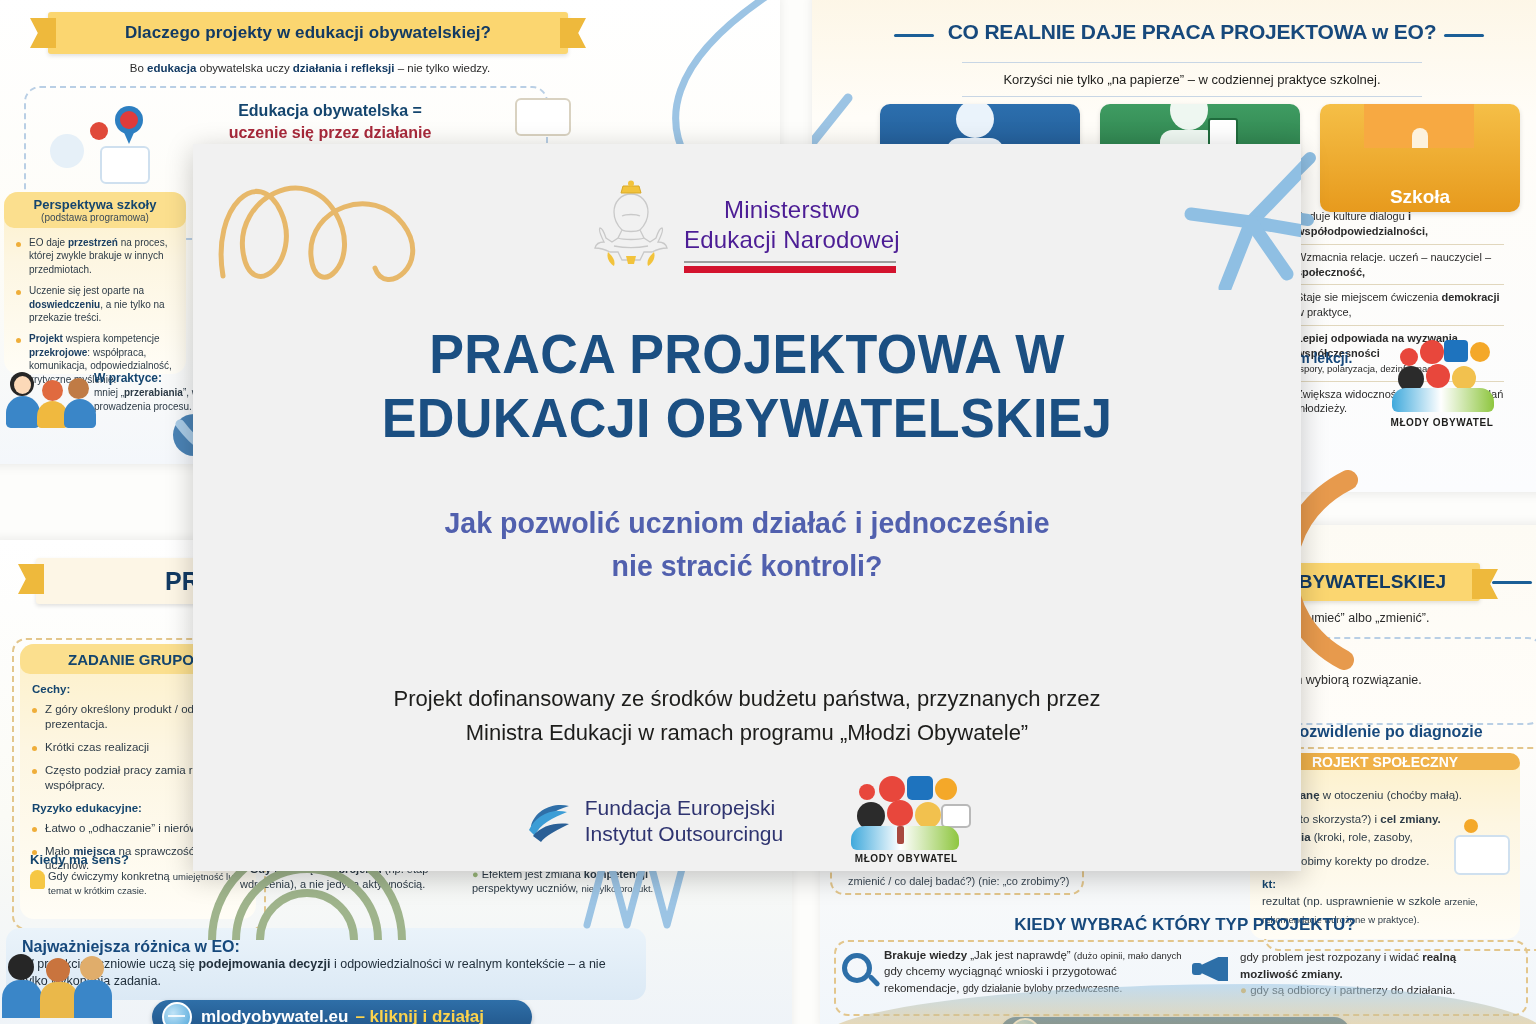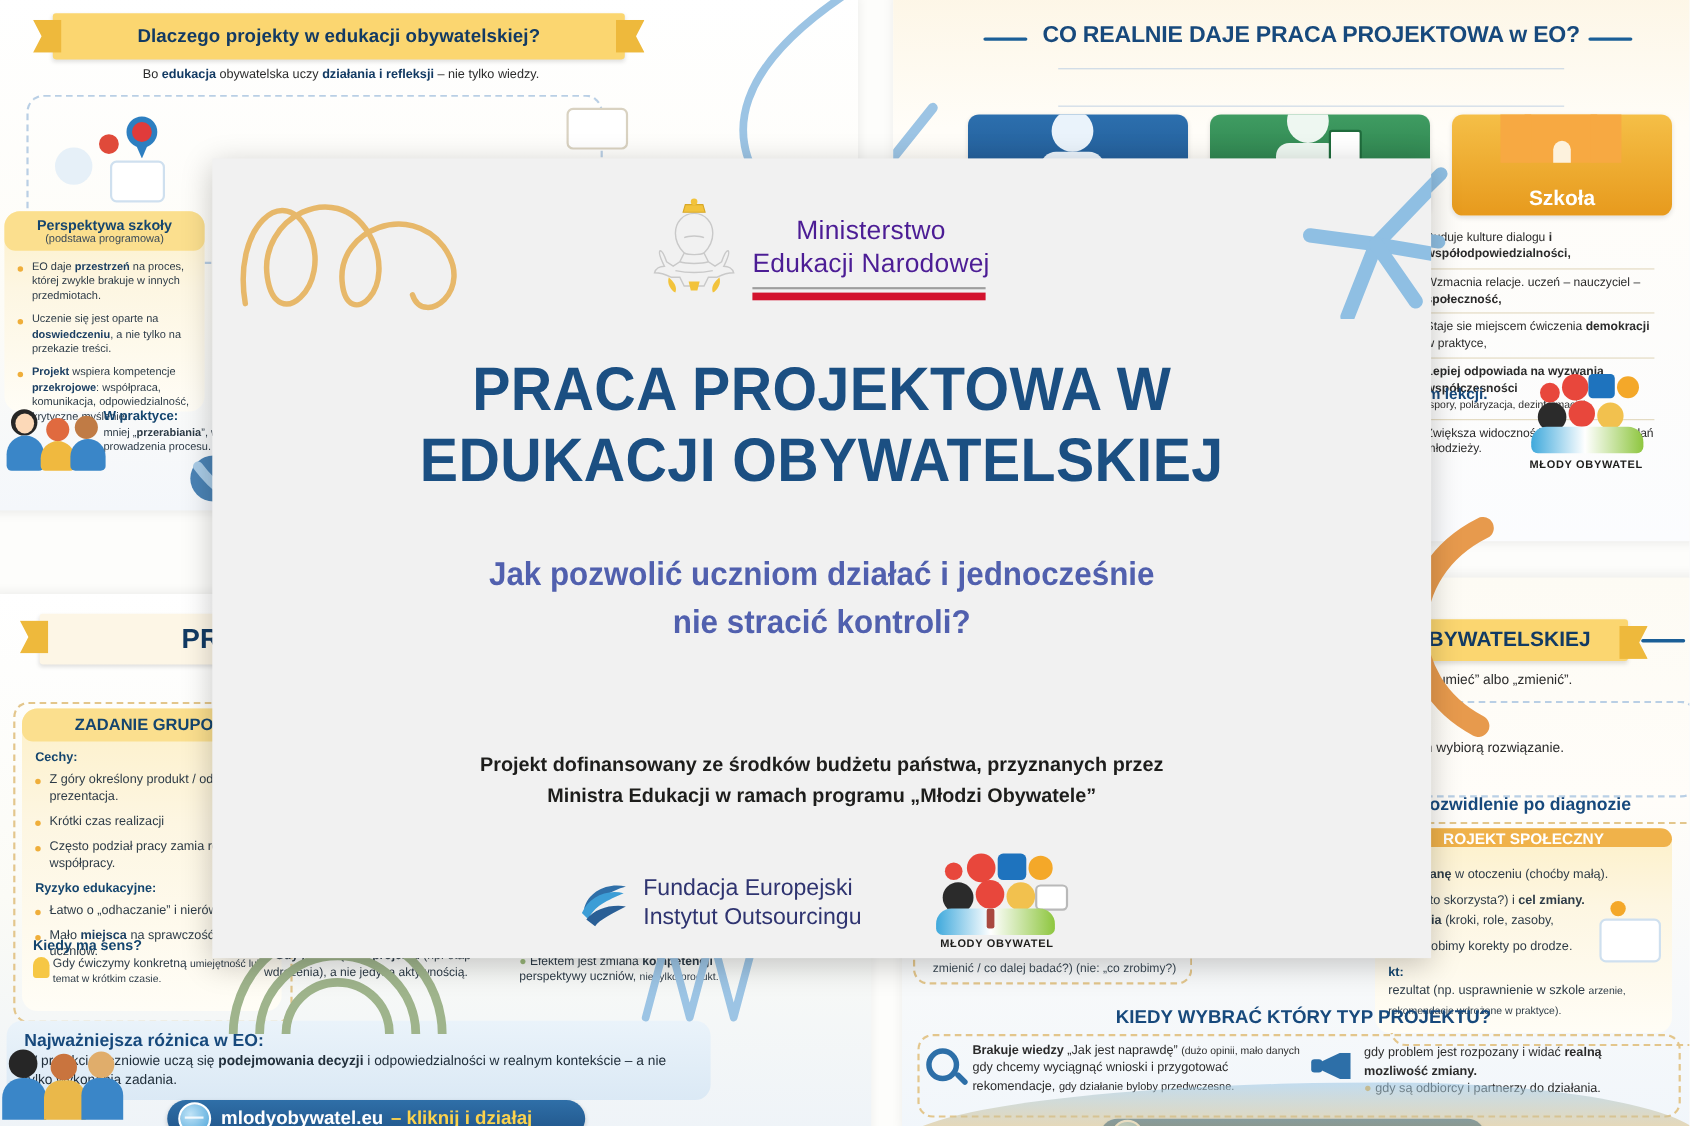--- a/index.html
+++ b/index.html
@@ -100,21 +100,21 @@
   .mrule .r1{height:2px;background:#9e9e9e;margin-bottom:3px;}
   .mrule .r2{height:7px;background:#d3132e;}
 
   #slide-title{position:absolute;left:0;right:0;top:178px;text-align:center;
     font-size:56px;line-height:1.14;font-weight:bold;color:#1b4f82;
     letter-spacing:.4px;transform:scaleX(.93);}
   #slide-subtitle{position:absolute;left:0;right:0;top:358px;text-align:center;
     font-size:30px;line-height:1.42;font-weight:bold;color:#5160ae;
     transform:scaleX(.95);}
   #funding{position:absolute;left:0;right:0;top:538px;text-align:center;
-    font-size:18px;line-height:1.55;font-weight:bold;color:#1d1d1b;}
+    font-size:22px;line-height:1.55;font-weight:normal;color:#1d1d1b;}
 
   #slide-logos{position:absolute;left:0;right:0;top:634px;display:flex;
     align-items:center;justify-content:center;gap:60px;}
   .feio{display:flex;align-items:center;gap:12px;}
   .feio-text{font-size:21px;line-height:1.22;color:#2f3470;}
 
   .mo-logo{display:flex;flex-direction:column;align-items:center;gap:3px;}
   .mo-word{font-size:10px;font-weight:bold;letter-spacing:.6px;color:#1d1d1b;}
 </style>
 </head>
@@ -126,20 +126,24 @@
     <div class="ribbon" style="left:58px;top:18px;width:520px;height:42px;font-size:17px;">
       <span>Dlaczego projekty w edukacji obywatelskiej?</span>
     </div>
 
     <div class="sub-line" style="left:60px;top:68px;width:520px;text-align:center;font-size:11.5px;">
       Bo <b>edukacja</b> obywatelska uczy <b>działania i refleksji</b> – nie tylko wiedzy.
     </div>
 
     <div class="dashed" style="left:34px;top:92px;width:520px;height:150px;"></div>
 
+    <div style="position:absolute;left:210px;top:106px;width:260px;text-align:center;font-size:16px;font-weight:bold;line-height:1.35;">
+      <div style="color:#14456e;">Edukacja obywatelska =</div>
+      <div style="color:#a8293b;">uczenie się przez działanie</div>
+    </div>
 
     <div style="position:absolute;left:125px;top:112px;width:28px;height:38px;">
       <div style="position:absolute;left:0;top:0;width:28px;height:28px;border-radius:50%;background:#2d7fc1;"></div>
       <div style="position:absolute;left:7px;top:22px;width:14px;height:16px;background:#2d7fc1;clip-path:polygon(0 0,100% 0,50% 100%);"></div>
       <div style="position:absolute;left:5px;top:5px;width:18px;height:18px;border-radius:50%;background:#e03b3b;"></div>
     </div>
     <div style="position:absolute;left:100px;top:128px;width:18px;height:18px;border-radius:50%;background:#e04a3a;"></div>
     <div style="position:absolute;left:110px;top:152px;width:46px;height:34px;background:#fff;border:2px solid #cfe0ef;border-radius:6px;"></div>
     <div style="position:absolute;left:525px;top:104px;width:52px;height:34px;background:#fff;border:2px solid #d9d2c1;border-radius:6px;"></div>
     <div style="position:absolute;left:60px;top:140px;width:34px;height:34px;border-radius:50%;background:#e6f0f8;"></div>
@@ -178,40 +182,41 @@
     <svg class="scribble" width="120" height="80" style="left:180px;top:420px;" viewBox="0 0 120 80">
       <path d="M10 10 C 40 50, 80 55, 100 20" stroke="#a9cbe6" stroke-width="9" fill="none" stroke-linecap="round"></path>
     </svg>
   </div>
 
   <div class="panel" id="panel-tr">
     <div class="hdr-dash" style="left:82px;top:42px;width:40px;"></div>
     <div class="hdr-dash" style="left:632px;top:42px;width:40px;"></div>
     <div style="position:absolute;left:110px;top:28px;width:540px;text-align:center;font-size:21px;font-weight:bold;color:#17497c;letter-spacing:-.2px;">CO REALNIE DAJE PRACA PROJEKTOWA w EO?</div>
     <div class="hdr-rule" style="left:150px;top:70px;width:460px;"></div>
+    <div style="position:absolute;left:110px;top:80px;width:540px;text-align:center;font-size:13px;color:#1d1d1b;">Korzyści nie tylko „na papierze” – w codziennej praktyce szkolnej.</div>
     <div class="hdr-rule" style="left:150px;top:104px;width:460px;"></div>
 
     <div class="cardcol" style="left:68px;top:112px;width:200px;height:92px;background:linear-gradient(180deg,#2c6fae 0%,#1b4e84 100%);">
       <div style="position:absolute;left:60px;top:-22px;width:70px;height:74px;">
         <div style="position:absolute;left:16px;top:18px;width:38px;height:38px;border-radius:50%;background:#eaf3fb;"></div>
 
         <div style="position:absolute;left:6px;top:56px;width:58px;height:24px;border-radius:14px 14px 0 0;background:#eaf3fb;"></div>
       </div>
       <div class="cap" style="font-size:19px;padding-bottom:4px;">Uczeń</div>
     </div>
     <div class="cardcol" style="left:288px;top:112px;width:200px;height:92px;background:linear-gradient(180deg,#3f9c62 0%,#1f6b3c 100%);">
       <div style="position:absolute;left:56px;top:-22px;width:86px;height:74px;">
         <div style="position:absolute;left:14px;top:8px;width:38px;height:40px;border-radius:50%;background:#eef7f1;"></div>
 
         <div style="position:absolute;left:4px;top:48px;width:58px;height:26px;border-radius:12px 12px 0 0;background:#eef7f1;"></div>
         <div style="position:absolute;left:52px;top:36px;width:26px;height:32px;background:#fff;border:2px solid #1f6b3c;border-radius:3px;"></div>
       </div>
       <div class="cap" style="font-size:19px;padding-bottom:4px;">Nauczyciel</div>
     </div>
-    <div class="cardcol" style="left:508px;top:112px;width:200px;height:92px;background:linear-gradient(180deg,#f5bf47 0%,#e79a1d 100%);">
+    <div class="cardcol" style="left:508px;top:112px;width:200px;height:108px;background:linear-gradient(180deg,#f5bf47 0%,#e79a1d 100%);">
       <div style="position:absolute;left:44px;top:-26px;width:110px;height:78px;">
         <div style="position:absolute;left:22px;top:14px;width:66px;height:56px;background:#f7a942;border-radius:3px;"></div>
 
         <div style="position:absolute;left:0px;top:22px;width:28px;height:48px;background:#f7a942;"></div>
         <div style="position:absolute;left:82px;top:22px;width:28px;height:48px;background:#f7a942;"></div>
 
         <div style="position:absolute;left:48px;top:50px;width:16px;height:20px;background:#fdf2dd;border-radius:8px 8px 0 0;"></div>
 
       </div>
       <div class="cap" style="font-size:19px;padding-bottom:4px;">Szkoła</div>

